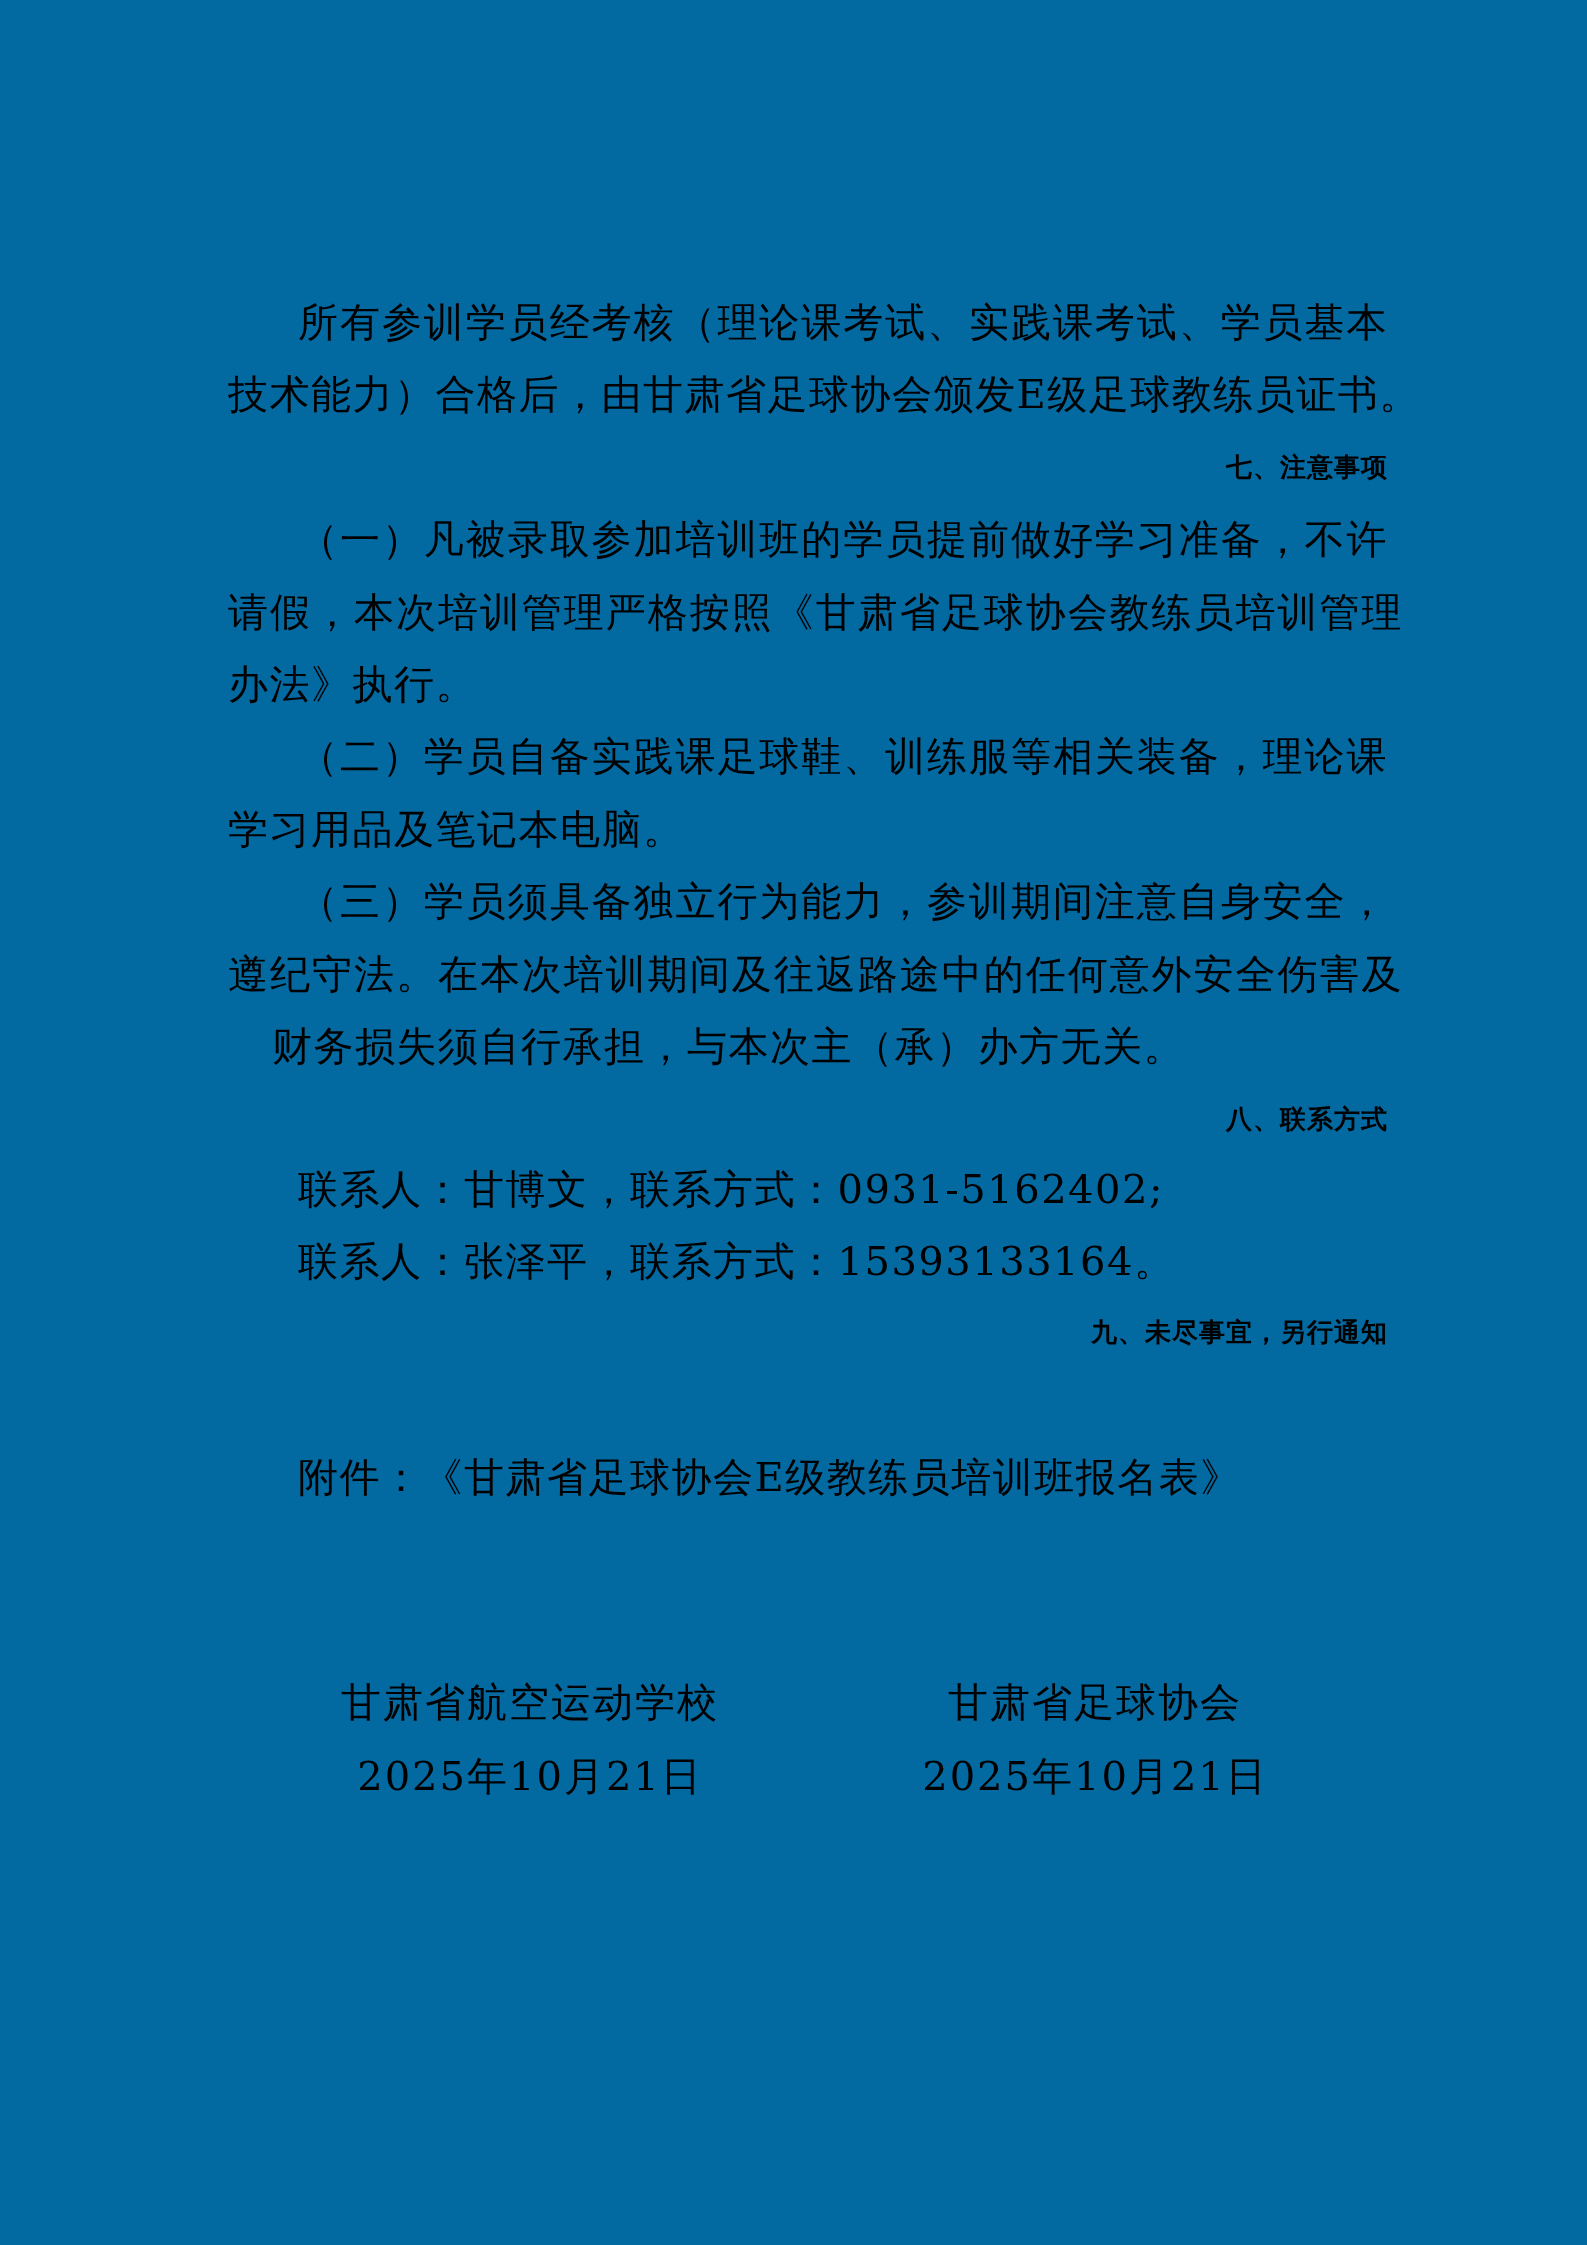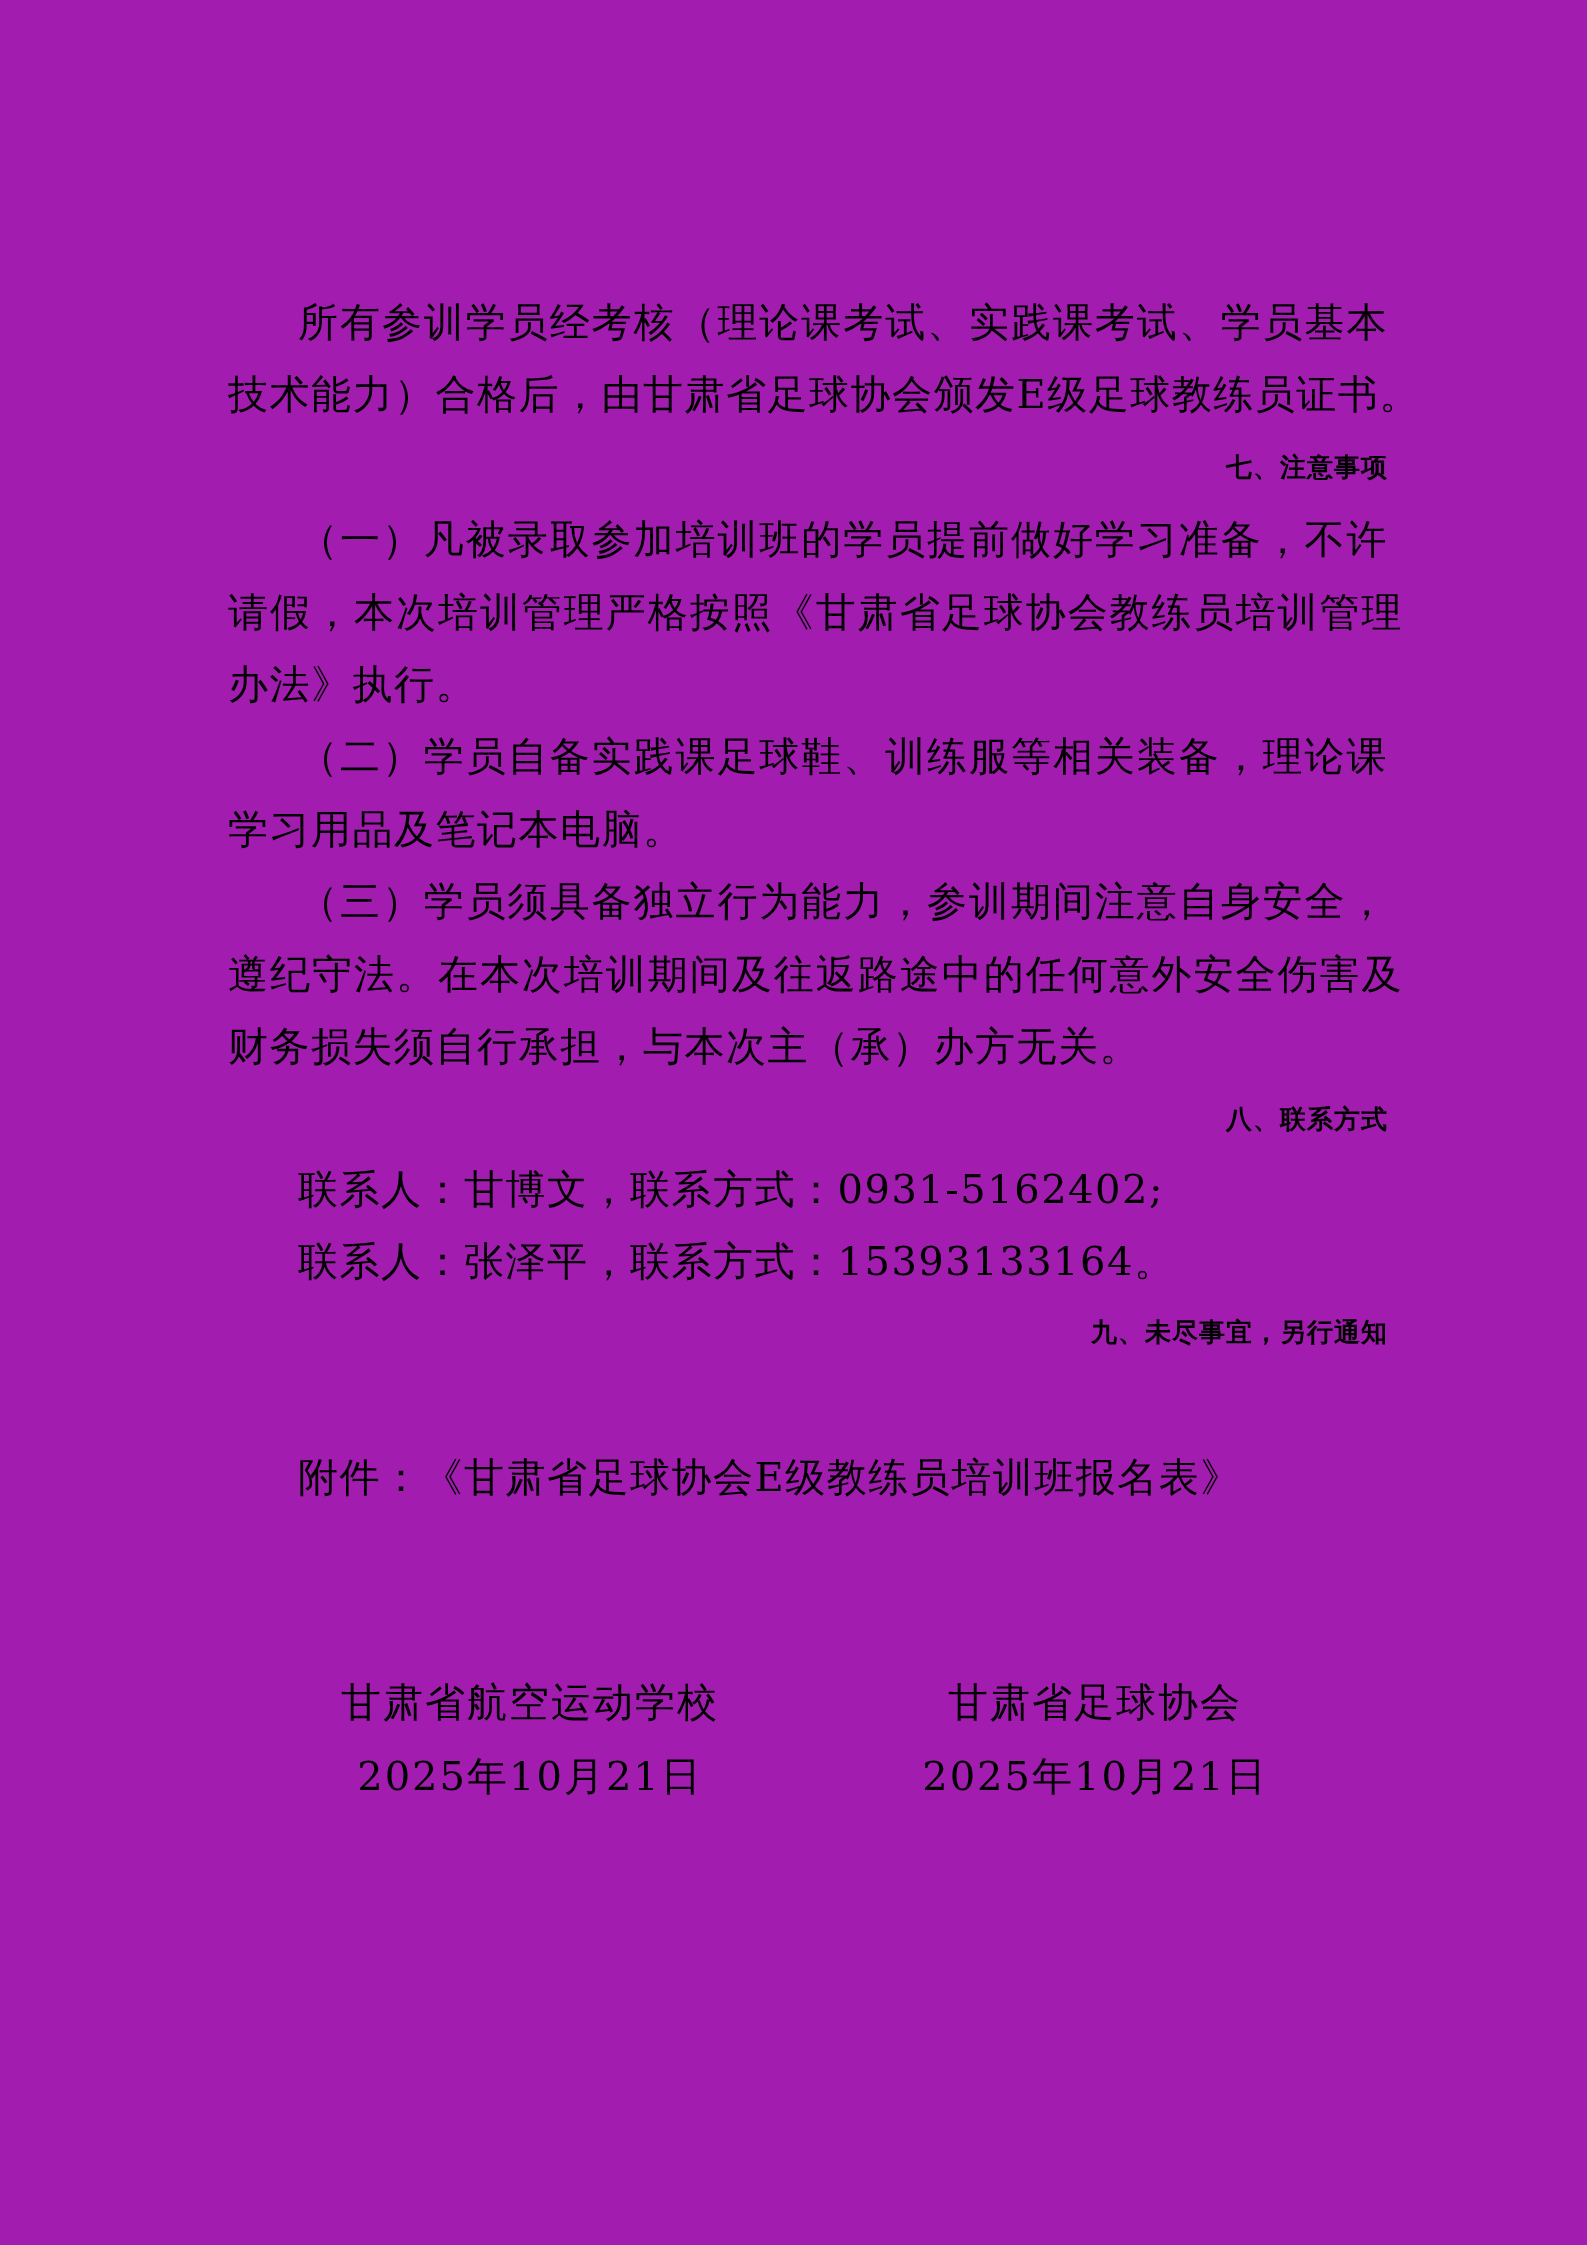--- a/index.html
+++ b/index.html
@@ -12,21 +12,21 @@
       height: 2245px;
       position: relative;
       overflow: hidden;
       color: #000000;
     }
     .page {
       position: absolute;
       left: 0; top: 0;
       width: 1587px;
       height: 2245px;
-      background: #a21caf;
+      background: #0369a1;
       text-decoration: underline;
     }
     .line {
       position: absolute;
       left: 228px;
       width: 1175px;
       height: 72px;
       line-height: 72px;
       font-family: "DejaVu Serif", "Liberation Serif", serif;
       font-size: 40px;
@@ -73,21 +73,21 @@
 
   <div class="line justify indent" style="top:503px;">（一）凡被录取参加培训班的学员提前做好学习准备，不许</div>
   <div class="line justify" style="top:576px;">请假，本次培训管理严格按照《甘肃省足球协会教练员培训管理</div>
   <div class="line" style="top:648px;">办法》执行。</div>
 
   <div class="line" style="top:793px;">学习用品及笔记本电脑。</div>
   <div class="line justify indent" style="top:720px;">（二）学员自备实践课足球鞋、训练服等相关装备，理论课</div>
 
   <div class="line justify indent" style="top:865px;">（三）学员须具备独立行为能力，参训期间注意自身安全，</div>
   <div class="line justify" style="top:938px;">遵纪守法。在本次培训期间及往返路途中的任何意外安全伤害及</div>
-  <div class="line" style="top:1010px;">财务损失须自行承担，与本次主（承）办方无关。</div>
+  <div class="line" style="top:1010px;margin-left:44px;">财务损失须自行承担，与本次主（承）办方无关。</div>
 
   <div class="line heading indent" style="top:1083px;">八、联系方式</div>
   <div class="line indent" style="top:1153px;">联系人：甘博文，联系方式：0931-5162402;</div>
   <div class="line indent" style="top:1225px;">联系人：张泽平，联系方式：15393133164。</div>
 
   <div class="line heading indent" style="top:1296px;">九、未尽事宜，另行通知</div>
 
   <div class="line indent" style="top:1441px;">附件：《甘肃省足球协会E级教练员培训班报名表》</div>
 
   <div class="sig sig-right" style="top:1666px;">甘肃省足球协会</div>

